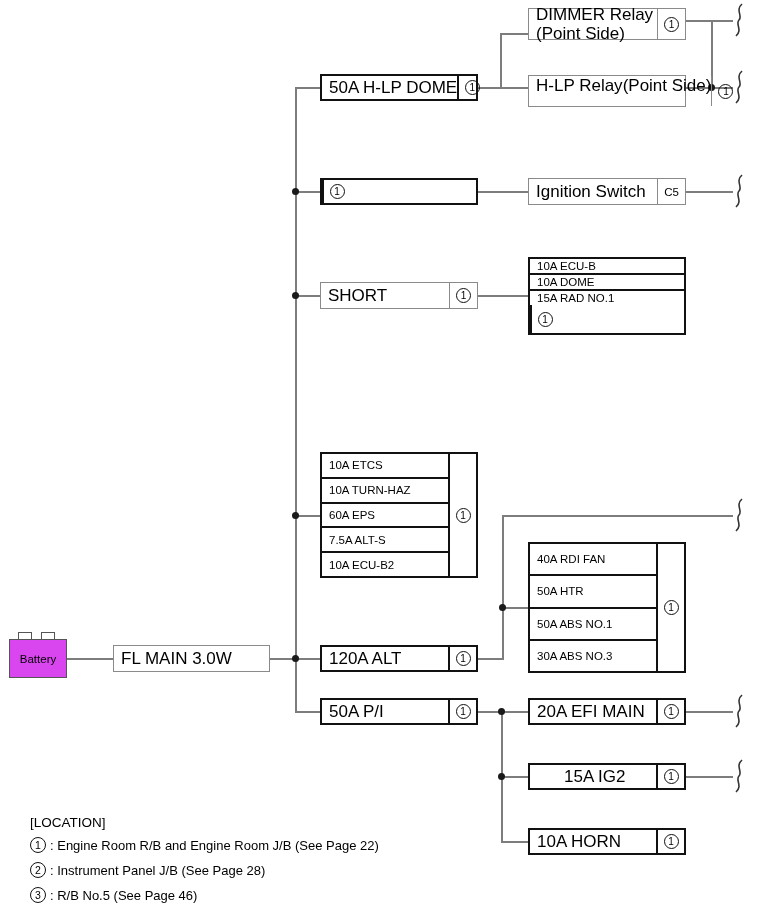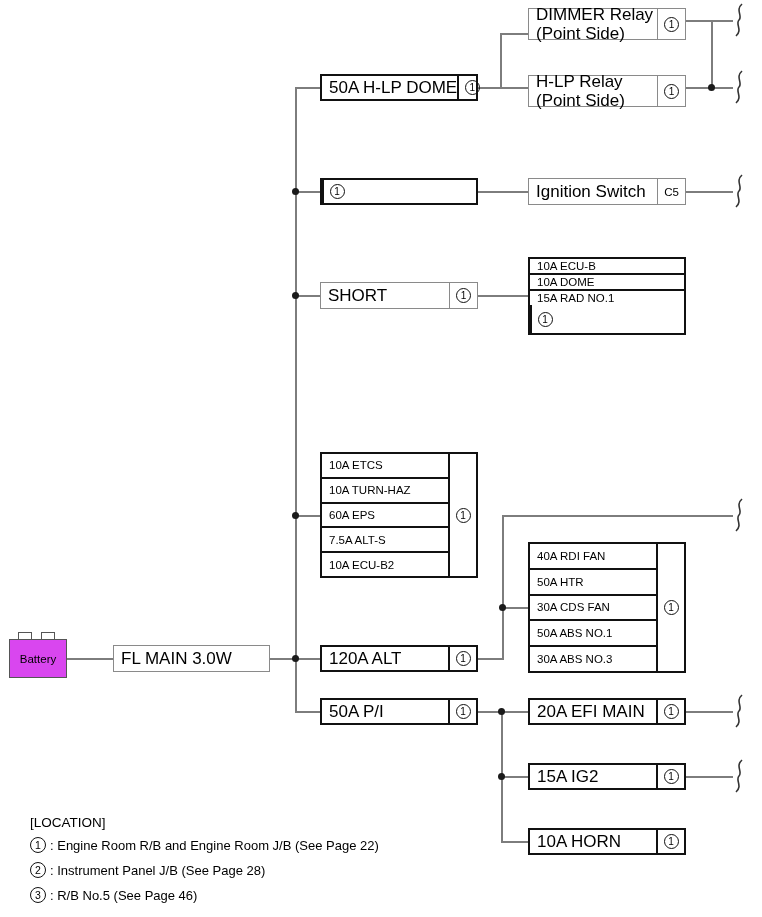--- a/index.html
+++ b/index.html
@@ -213,21 +213,21 @@
     <div class="cell" style="flex-direction:column;align-items:flex-start;justify-content:center;line-height:1.12;">
       <span>DIMMER Relay</span>
       <span>(Point Side)</span>
     </div>
     <div class="endcell">
       <span class="circ">1</span>
     </div>
   </div>
 
   <div class="box thin" style="left:528px;top:75px;width:158px;height:32px;">
-    <div class="cell" style="flex-direction:column;align-items:flex-start;justify-content:center;line-height:1.12;">
+    <div class="cell" style="flex-direction:row;align-items:flex-start;justify-content:center;line-height:1.12;">
       <span>H-LP Relay</span>
       <span>(Point Side)</span>
     </div>
     <div class="endcell">
       <span class="circ">1</span>
     </div>
   </div>
 
   <div class="box thin" style="left:528px;top:178px;width:158px;height:27px;">
     <div class="cell">Ignition Switch</div>
@@ -242,37 +242,36 @@
     </div>
     <div class="endcell">
       <span class="circ">1</span>
     </div>
   </div>
 
   <div class="stack" style="left:528px;top:542px;width:158px;height:131px;">
     <div class="rows">
       <div class="r">40A RDI FAN</div>
       <div class="r">50A HTR</div>
-      <div class="r">30A CDS FAN</div>
       <div class="r">50A ABS NO.1</div>
       <div class="r">30A ABS NO.3</div>
     </div>
     <div class="endcell">
       <span class="circ">1</span>
     </div>
   </div>
 
   <div class="box thick" style="left:528px;top:698px;width:158px;height:27px;">
     <div class="cell">20A EFI MAIN</div>
     <div class="endcell">
       <span class="circ">1</span>
     </div>
   </div>
 
-  <div class="box thick" style="left:528px;top:763px;width:158px;height:27px;">
+  <div class="box thick" style="left:528px;top:763px;width:158px;height:27px;padding-left:27px;">
     <div class="cell">15A IG2</div>
     <div class="endcell">
       <span class="circ">1</span>
     </div>
   </div>
 
   <div class="box thick" style="left:528px;top:828px;width:158px;height:27px;">
     <div class="cell">10A HORN</div>
     <div class="endcell">
       <span class="circ">1</span>

